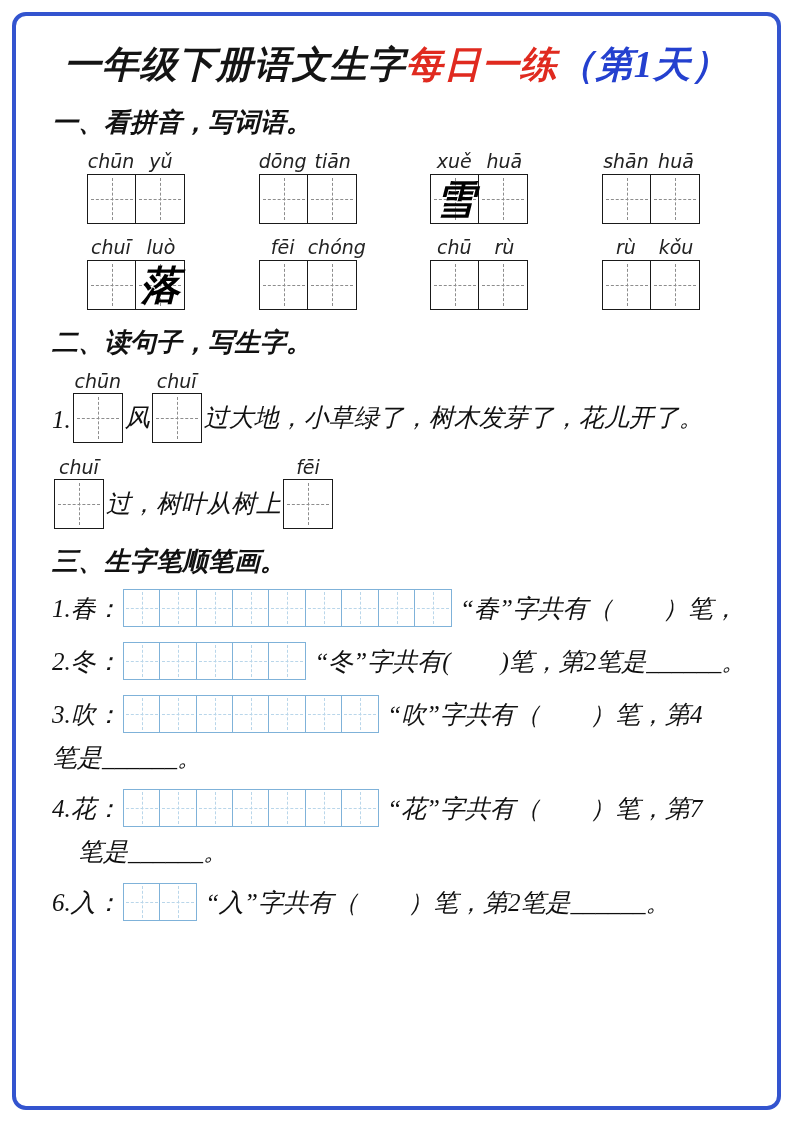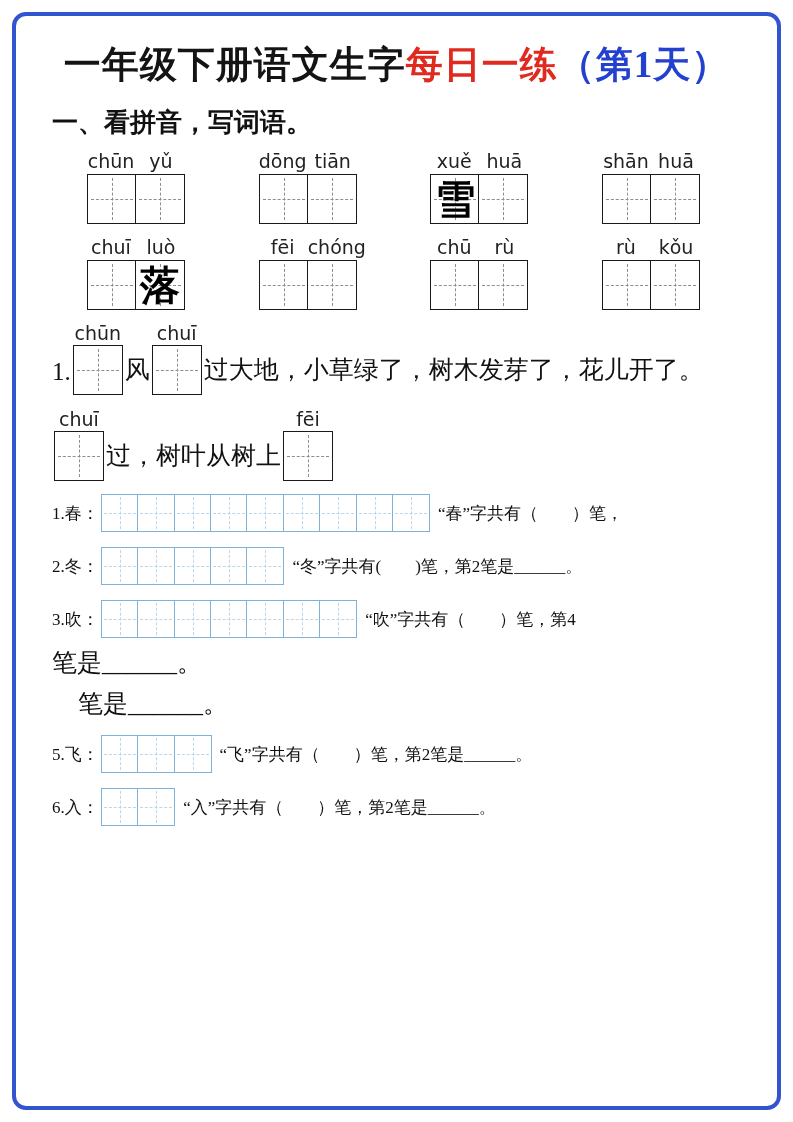--- a/index.html
+++ b/index.html
@@ -15,20 +15,21 @@
     background: #ffffff;
     position: relative;
     overflow: hidden;
   }
   .frame {
     position: absolute; inset: 12px;
     border: 4px solid #3354cf;
     border-radius: 14px;
     padding: 16px 36px 8px 36px;
     overflow: hidden;
+    font-style: italic;
   }
   .title {
     text-align: center;
     font-weight: bold;
     font-size: 37px;
     letter-spacing: 1px;
     margin: 8px 0 4px 0;
     white-space: nowrap;
   }
   .title .t-black { color: #141414; }
@@ -88,21 +89,21 @@
     margin-bottom: 13px;
     white-space: nowrap;
   }
   .sentence .txt { padding-bottom: 9px; }
   .ibox { display: inline-flex; flex-direction: column; align-items: center; margin: 0 2px; }
   .ibox .py { font-family: "DejaVu Sans", sans-serif; font-size: 19px; color: #222; margin-bottom: 1px; }
 
   
   .stroke-line {
     display: flex; align-items: center;
-    font-size: 17px; color: #111;
+    font-size: 25px; color: #111;
     margin-bottom: 15px;
     white-space: nowrap;
   }
   .stroke-line .lbl { margin-right: 2px; }
   .sboxes { display: inline-flex; margin-right: 8px; }
   .sbox {
     display: inline-block;
     width: 38px; height: 38px;
     border: 1.6px solid #7fb2d9;
     position: relative;
@@ -218,20 +219,21 @@
               <span>kǒu</span>
             </div>
             <div class="box-pair">
               <div class="hz-box"></div>
               <div class="hz-box"></div>
             </div>
           </div>
         </div>
       </div>
 
+    <div class="sec-heading">二、读句子，写生字。</div>
     <div>
         <div class="sentence">
           <span class="txt">1.</span>
           <span class="ibox">
             <span class="py">chūn</span>
             <span class="hz-box"></span>
           </span>
           <span class="txt">风</span>
           <span class="ibox">
             <span class="py">chuī</span>
@@ -245,20 +247,21 @@
             <span class="hz-box"></span>
           </span>
           <span class="txt">过，树叶从树上</span>
           <span class="ibox">
             <span class="py">fēi</span>
             <span class="hz-box"></span>
           </span>
         </div>
       </div>
 
+    <div class="sec-heading">三、生字笔顺笔画。</div>
     <div>
         <div class="stroke-line">
           <span class="lbl">1.春：</span>
           <span class="sboxes">
             <span class="sbox"></span>
             <span class="sbox"></span>
             <span class="sbox"></span>
             <span class="sbox"></span>
             <span class="sbox"></span>
             <span class="sbox"></span>
@@ -286,30 +289,34 @@
             <span class="sbox"></span>
             <span class="sbox"></span>
             <span class="sbox"></span>
             <span class="sbox"></span>
             <span class="sbox"></span>
             <span class="sbox"></span>
           </span>
           <span class="tail">“吹”字共有（　　）笔，第4</span>
         </div>
         <div class="cont-line" style="margin-left: 0px;">笔是______。</div>
+        <div class="stroke-line">
+          <span class="lbl">4.花：</span>
+          <span class="sboxes">
+            <span class="sbox"></span>
+            <span class="sbox"></span>
+            <span class="sbox"></span>
+            <span class="sbox"></span>
+            <span class="sbox"></span>
+            <span class="sbox"></span>
+            <span class="sbox"></span>
+          </span>
+          <span class="tail">“花”字共有（　　）笔，第7</span>
+        </div>
         <div class="cont-line" style="margin-left: 26px;">笔是______。</div>
-        <div class="stroke-line">
-          <span class="lbl">5.飞：</span>
-          <span class="sboxes">
-            <span class="sbox"></span>
-            <span class="sbox"></span>
-            <span class="sbox"></span>
-          </span>
-          <span class="tail">“飞”字共有（　　）笔，第2笔是______。</span>
-        </div>
         <div class="stroke-line">
           <span class="lbl">6.入：</span>
           <span class="sboxes">
             <span class="sbox"></span>
             <span class="sbox"></span>
           </span>
           <span class="tail">“入”字共有（　　）笔，第2笔是______。</span>
         </div>
       </div>
 

